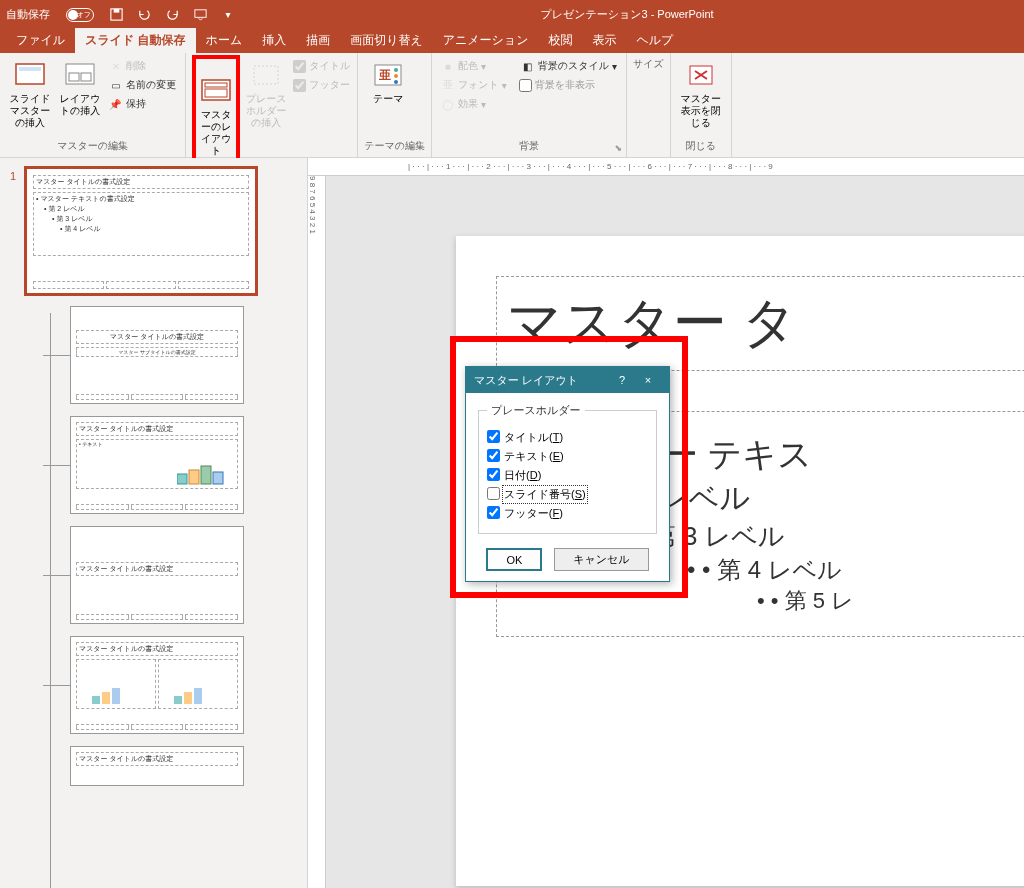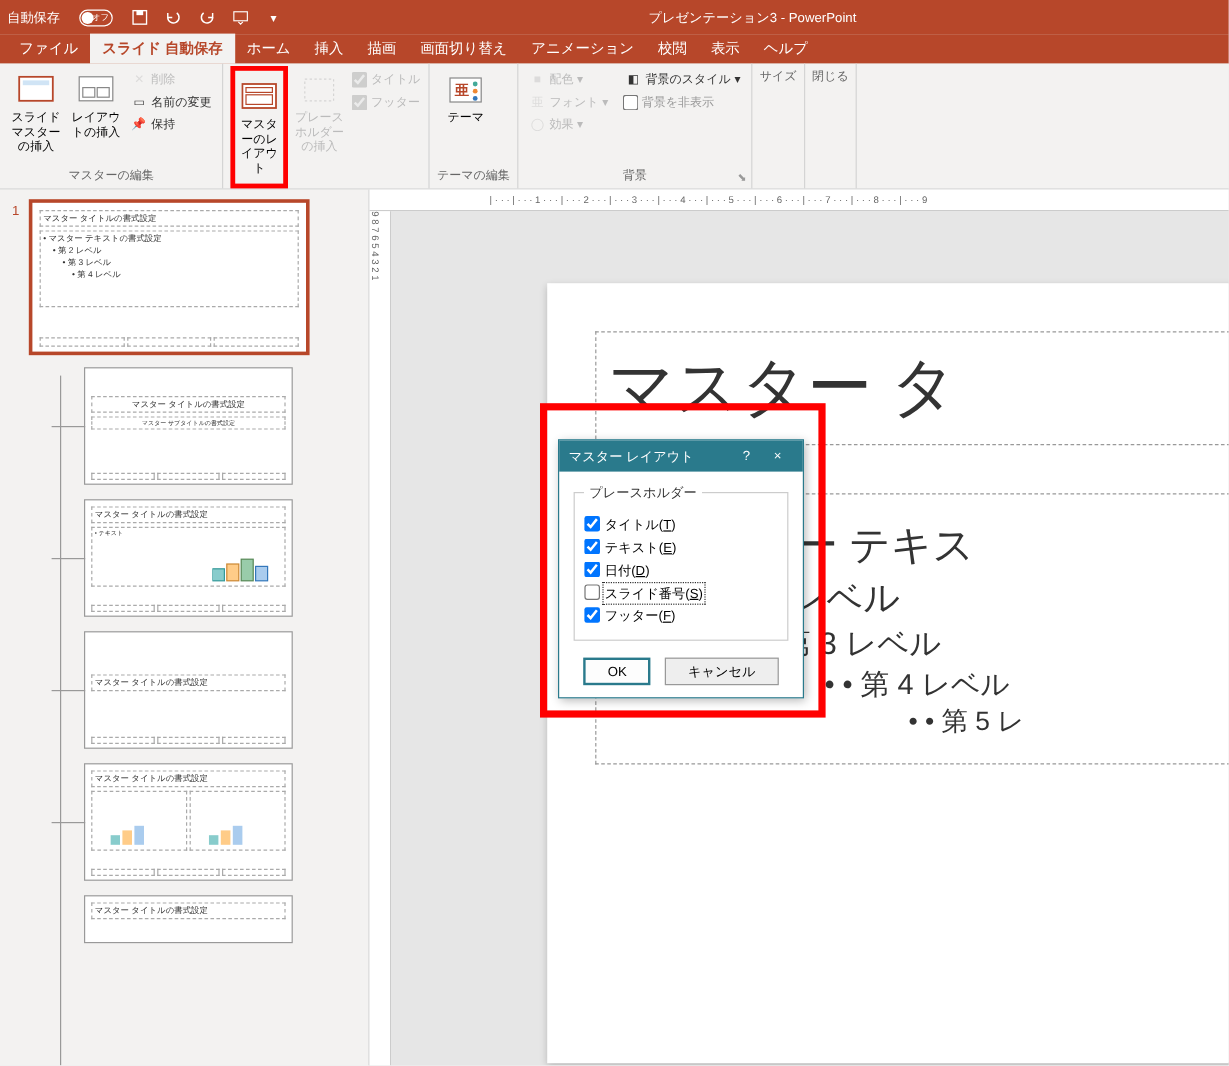--- a/index.html
+++ b/index.html
@@ -28,21 +28,21 @@
 .group .glabel .launcher { position: absolute; right: -2px; bottom: 4px; font-size: 9px; color: #999; }
 .bigbtn { display: flex; flex-direction: column; align-items: center; justify-content: flex-start; width: 48px; padding: 4px 2px; font-size: 10px; text-align: center; line-height: 1.2; cursor: pointer; }
 .bigbtn .bicon { width: 32px; height: 32px; margin-bottom: 2px; display: flex; align-items: center; justify-content: center; }
 .smallstack { display: flex; flex-direction: column; gap: 3px; font-size: 10px; padding-top: 3px; }
 .smallbtn { display: flex; align-items: center; gap: 3px; padding: 1px 3px; cursor: pointer; color: #333; }
 .smallbtn .sicon { width: 14px; height: 14px; display: inline-flex; align-items: center; justify-content: center; }
 .checkbtn { display: flex; align-items: center; gap: 3px; font-size: 10px; color: #999; padding: 1px; }
 .disabled { color: #bbb; }
 .disabled .bicon, .disabled .sicon { opacity: 0.4; }
 
-.highlight-btn { border: 4px solid #ff0000; padding: 6px 4px; }
+.highlight-btn { border: 4px solid #ff0000; padding: 16px 4px; }
 
 
 .work { display: flex; height: 730px; }
 .thumbpanel { width: 308px; background: #f3f2f1; overflow-y: auto; padding: 8px 0 0 10px; border-right: 1px solid #d4d4d4; position: relative; }
 .thumbrow { display: flex; align-items: flex-start; margin-bottom: 10px; }
 .thumbnum { width: 14px; font-size: 11px; color: #b7472a; padding-top: 4px; }
 .thumb { width: 234px; height: 130px; background: #fff; border: 3px solid #b7472a; position: relative; font-size: 7px; color: #333; padding: 6px; }
 .thumb.child { width: 174px; height: 98px; border: 1px solid #999; margin-left: 60px; padding: 5px; }
 .thumb.child::before { content: ""; position: absolute; left: -28px; top: 50%; width: 28px; height: 1px; border-top: 1px solid #999; }
 .thumb .tbox { border: 1px dashed #aaa; margin-bottom: 3px; padding: 1px 2px; }
@@ -247,20 +247,31 @@
       </div>
     </div>
     <div class="glabel"><span>背景</span><span class="launcher">⬊</span></div>
   </div>
 
   <div class="group">
     <div class="glabel">サイズ</div>
   </div>
 
   <div class="group">
+    <div class="controls">
+      <div class="bigbtn">
+        <span class="bicon">
+            <svg width="30" height="24">
+              <rect x="4" y="3" width="22" height="18" fill="#fff" stroke="#c33"></rect>
+              <path d="M9 8 L21 16 M21 8 L9 16" stroke="#c33" stroke-width="2"></path>
+            </svg>
+          </span>
+        <span>マスター表示を閉じる</span>
+      </div>
+    </div>
     <div class="glabel">閉じる</div>
   </div>
 </div>
 
 <div class="work">
   <div class="thumbpanel">
     <div class="treeconn"></div>
     <div class="thumbrow">
       <div class="thumbnum">1</div>
       <div class="thumb">

